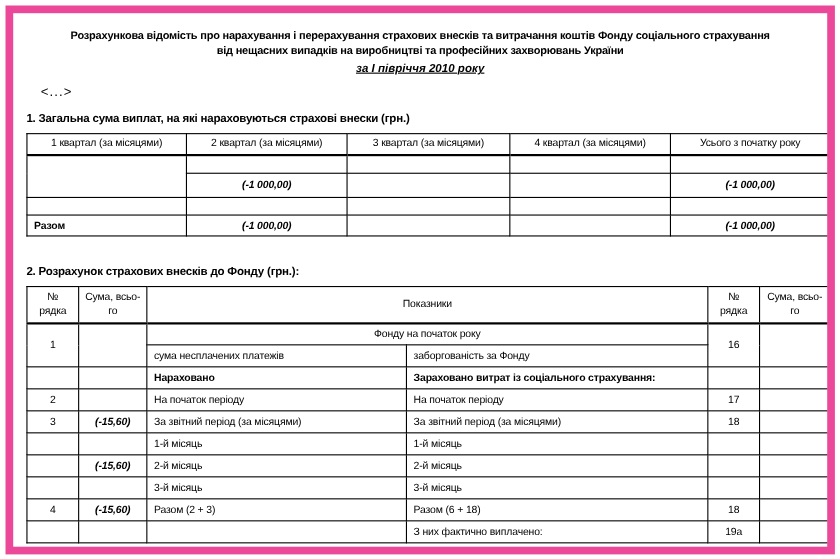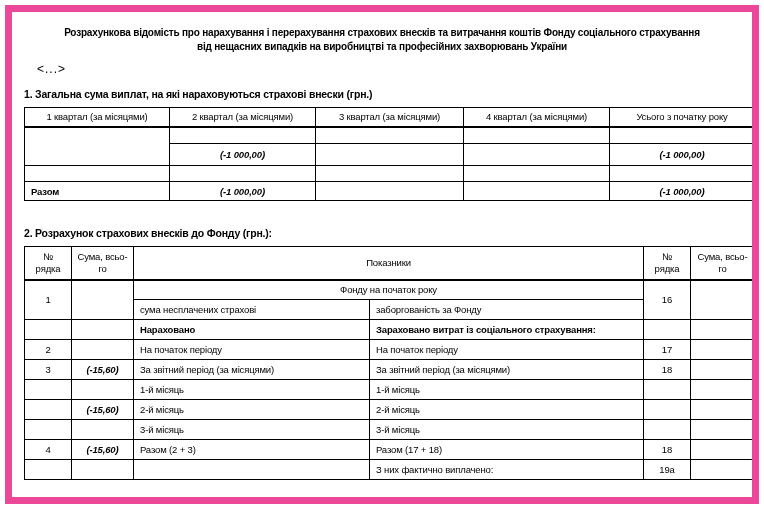--- a/index.html
+++ b/index.html
@@ -83,20 +83,21 @@
 </style>
 </head>
 <body>
 
 <div class="page-frame">
 
   <div class="doc-title">
     <div>Розрахункова відомість про нарахування і перерахування страхових внесків та витрачання коштів Фонду соціального страхування</div>
     <div>від нещасних випадків на виробництві та професійних захворювань України</div>
   </div>
+  <div class="doc-period">за І півріччя 2010 року</div>
 
   <div class="omission">&lt;...&gt;</div>
 
   <div class="section-heading">1. Загальна сума виплат, на які нараховуються страхові внески (грн.)</div>
 
   <table class="t1">
     <colgroup>
       <col style="width:145px">
         <col style="width:146px">
         <col style="width:148px">
@@ -169,21 +170,21 @@
     </thead>
     <tbody>
       <tr>
         <td rowspan="2" class="cell-center">1</td>
         <td rowspan="2"></td>
         <td colspan="2" class="cell-center">Фонду на початок року</td>
         <td rowspan="2" class="cell-center">16</td>
         <td rowspan="2"></td>
       </tr>
       <tr>
-        <td class="cell-left">сума несплачених страхові</td>
+        <td class="cell-left">сума несплачених платежів</td>
         <td class="cell-left">заборгованість за Фонду</td>
       </tr>
       <tr>
         <td></td>
         <td></td>
         <td class="cell-left bold">Нараховано</td>
         <td class="cell-left bold">Зараховано витрат із соціального страхування:</td>
         <td></td>
         <td></td>
       </tr>
@@ -224,21 +225,21 @@
         <td></td>
         <td class="cell-left">3-й місяць</td>
         <td class="cell-left">3-й місяць</td>
         <td></td>
         <td></td>
       </tr>
       <tr>
         <td class="cell-center">4</td>
         <td class="money">(-15,60)</td>
         <td class="cell-left">Разом (2 + 3)</td>
-        <td class="cell-left">Разом (17 + 18)</td>
+        <td class="cell-left">Разом (6 + 18)</td>
         <td class="cell-center">18</td>
         <td></td>
       </tr>
       <tr>
         <td></td>
         <td></td>
         <td></td>
         <td class="cell-left">З них фактично виплачено:</td>
         <td class="cell-center">19а</td>
         <td></td>

